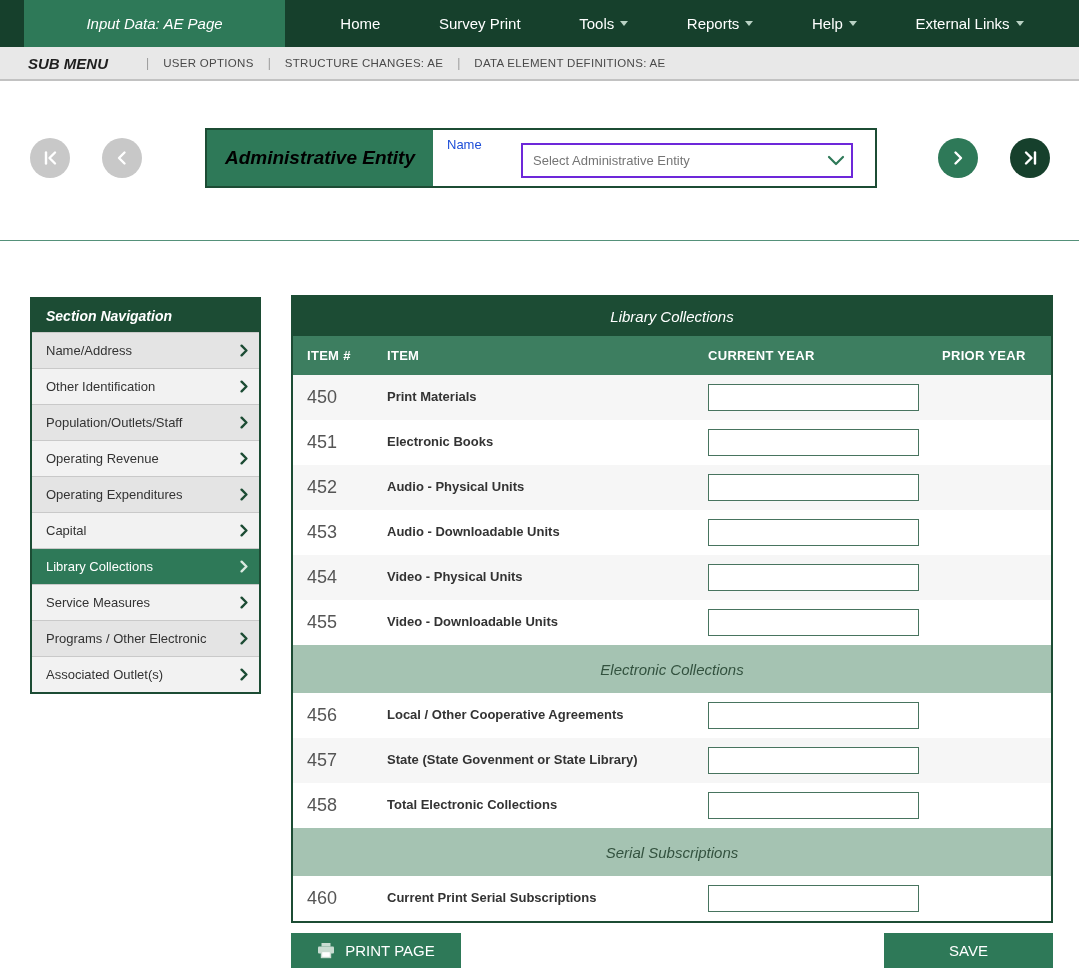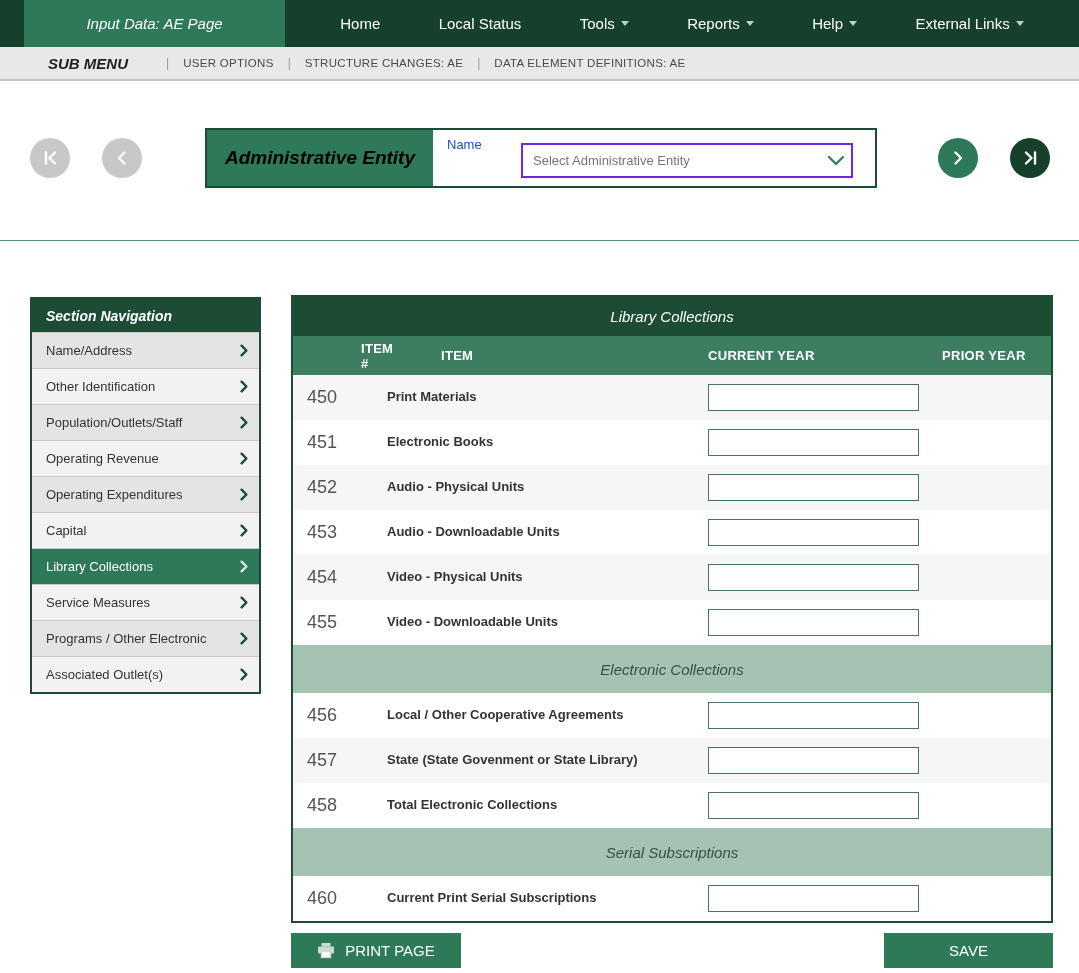--- a/index.html
+++ b/index.html
@@ -8,21 +8,21 @@
   .page { position:relative; width:1079px; height:973px; background:#ffffff; overflow:hidden; }
 
   
   .topnav { position:absolute; top:0; left:0; width:1079px; height:47px; background:#16402c; display:flex; align-items:stretch; }
   .active-tab { margin-left:24px; width:261px; background:#2e7958; color:#fff; font-style:italic; font-size:15px; display:flex; align-items:center; justify-content:center; cursor:pointer; }
   .nav-items { flex:1; display:flex; align-items:center; justify-content:space-around; padding:0 26px; }
   .nav-link { color:#ffffff; font-size:15px; white-space:nowrap; cursor:pointer; display:flex; align-items:center; text-decoration:none; }
   .caret { width:0; height:0; border-left:4px solid transparent; border-right:4px solid transparent; border-top:5px solid #b9d2c4; margin-left:6px; }
 
   
-  .submenu { position:absolute; top:47px; left:0; width:1079px; height:34px; background:#e8e8e8; border-bottom:2px solid #c2c2c2; display:flex; align-items:center; padding-left:48px; }
+  .submenu { position:absolute; top:47px; left:0; width:1079px; height:34px; background:#e8e8e8; border-bottom:2px solid #c2c2c2; display:flex; align-items:center; padding-left:28px; }
   .submenu-title { font-size:15px; font-weight:bold; font-style:italic; color:#1f1f1f; margin-right:24px; }
   .submenu-sep { color:#9a9a9a; margin:0 14px; font-size:12px; }
   .submenu-link { font-size:11.5px; color:#4a4a4a; letter-spacing:.3px; cursor:pointer; }
 
   
   .entity-section { position:absolute; top:83px; left:0; width:1079px; height:158px; border-bottom:1px solid #55917a; background:#fff; }
   .nav-circle { position:absolute; width:40px; height:40px; border-radius:50%; border:none; display:flex; align-items:center; justify-content:center; cursor:pointer; padding:0; }
   .nav-circle.disabled { background:#c8c8c8; }
   .nav-circle.green { background:#2e7958; }
   .nav-circle.dark { background:#16402c; }
@@ -45,21 +45,21 @@
   .side-item.odd  { background:#e4e4e4; }
   .side-item.even { background:#f2f2f2; }
   .side-item.active { background:#2e7958; color:#fff; }
   .side-chev { color:#1c4c34; display:flex; }
   .side-item.active .side-chev { color:#d9e9e0; }
 
   
   .table-panel { position:absolute; left:291px; top:295px; width:762px; border:2px solid #1c4c34; background:#fff; }
   .table-title { height:39px; background:#1c4c34; color:#fff; font-style:italic; font-size:15px; display:flex; align-items:center; justify-content:center; }
   .thead { height:39px; background:#3d7e60; color:#fff; font-size:13px; font-weight:bold; display:grid; grid-template-columns:80px 335px 234px 1fr; align-items:center; letter-spacing:.3px; }
-  .thead .h-num, .thead .h-item { padding-left:24px;margin-left:44px; }
+  .thead .h-num, .thead .h-item { padding-left:14px; }
   .trow { height:45px; display:grid; grid-template-columns:80px 335px 234px 1fr; align-items:center; background:#ffffff; }
   .trow.alt { background:#f6f6f6; }
   .c-num { padding-left:14px; font-size:18px; color:#555; }
   .c-item { padding-left:14px; font-size:13px; font-weight:bold; color:#333; line-height:1.25; }
   .cy-input { width:211px; height:27px; border:1px solid #48745f; font-size:13px; padding:0 6px; font-family:inherit; background:#fff; }
   .section-row { height:48px; background:#a5c3b2; display:flex; align-items:center; justify-content:center; }
   .section-label { font-style:italic; font-size:15px; color:#33523f; }
 
   
   .print-btn { position:absolute; left:291px; top:933px; width:170px; height:35px; background:#2e7958; border:none; color:#fff; font-size:15px; display:flex; align-items:center; justify-content:center; gap:10px; cursor:pointer; font-family:inherit; }
@@ -71,21 +71,21 @@
 
 <div class="page">
 
   <header class="topnav">
     <div class="active-tab">Input Data: AE Page</div>
     <nav class="nav-items">
       <a class="nav-link">
           <span>Home</span>
         </a>
       <a class="nav-link">
-          <span>Local Status</span>
+          <span>Survey Print</span>
         </a>
       <a class="nav-link">
           <span>Tools</span>
           <span class="caret"></span>
         </a>
       <a class="nav-link">
           <span>Reports</span>
           <span class="caret"></span>
         </a>
       <a class="nav-link">

